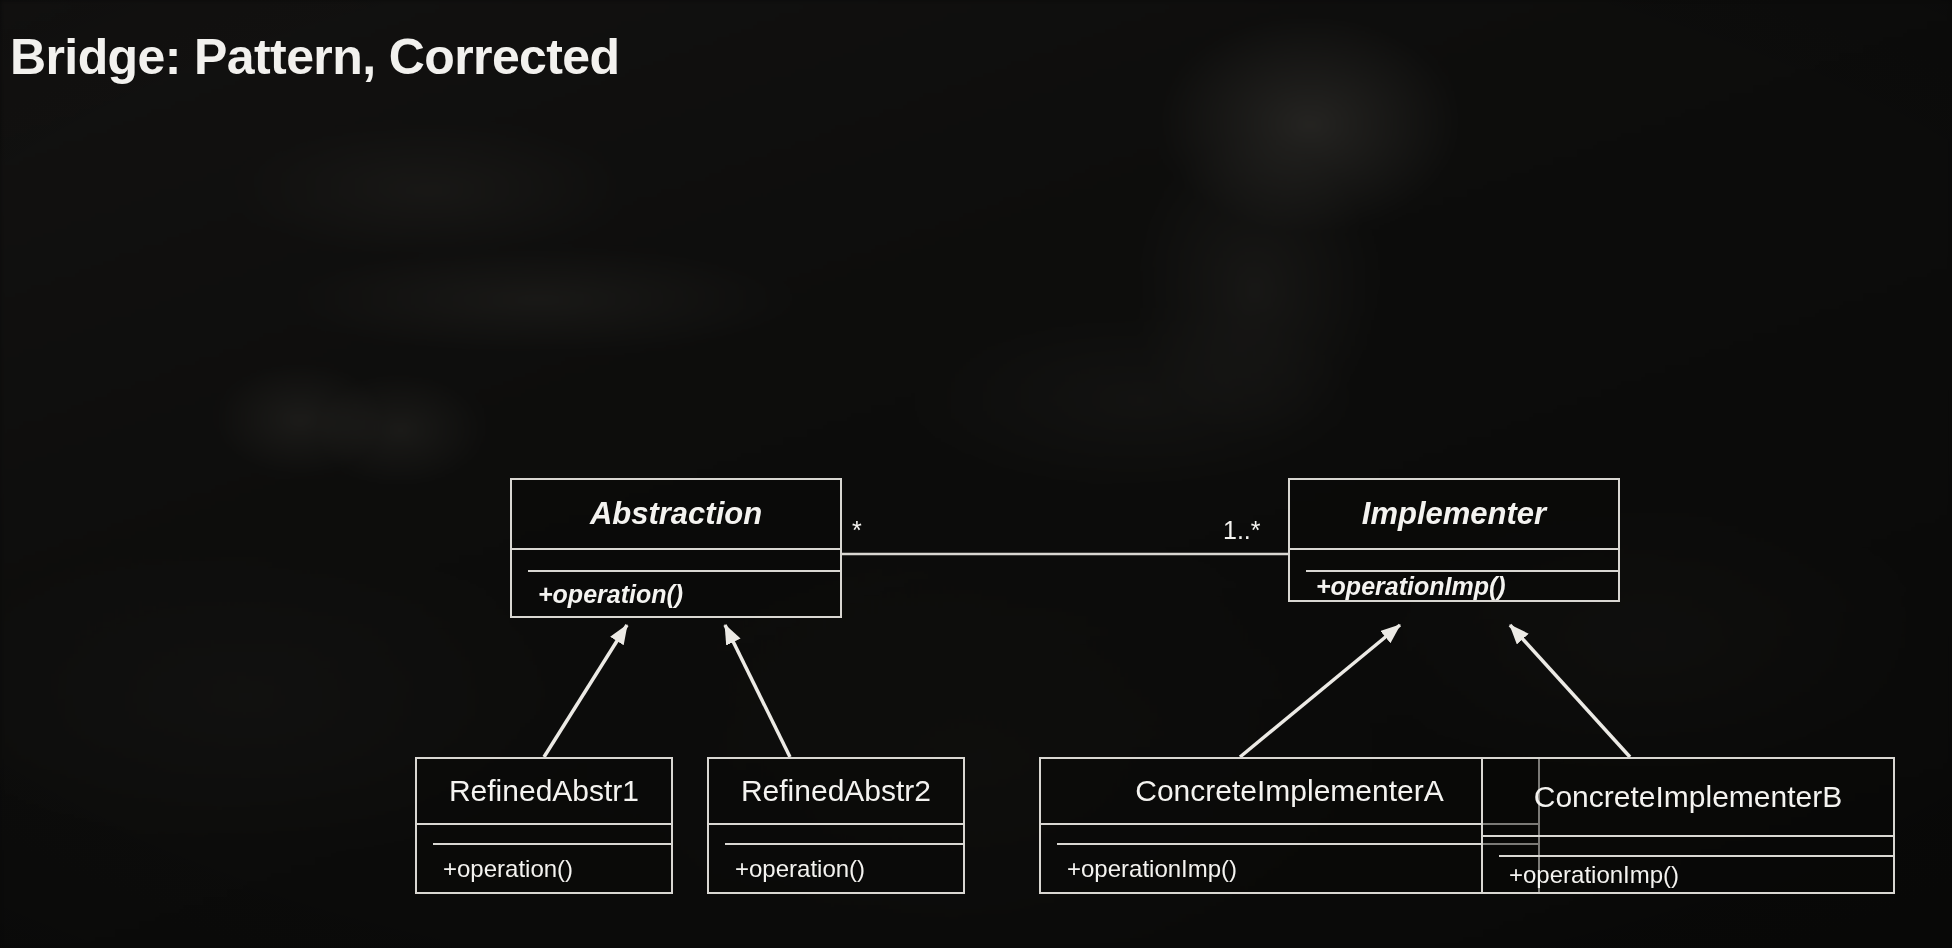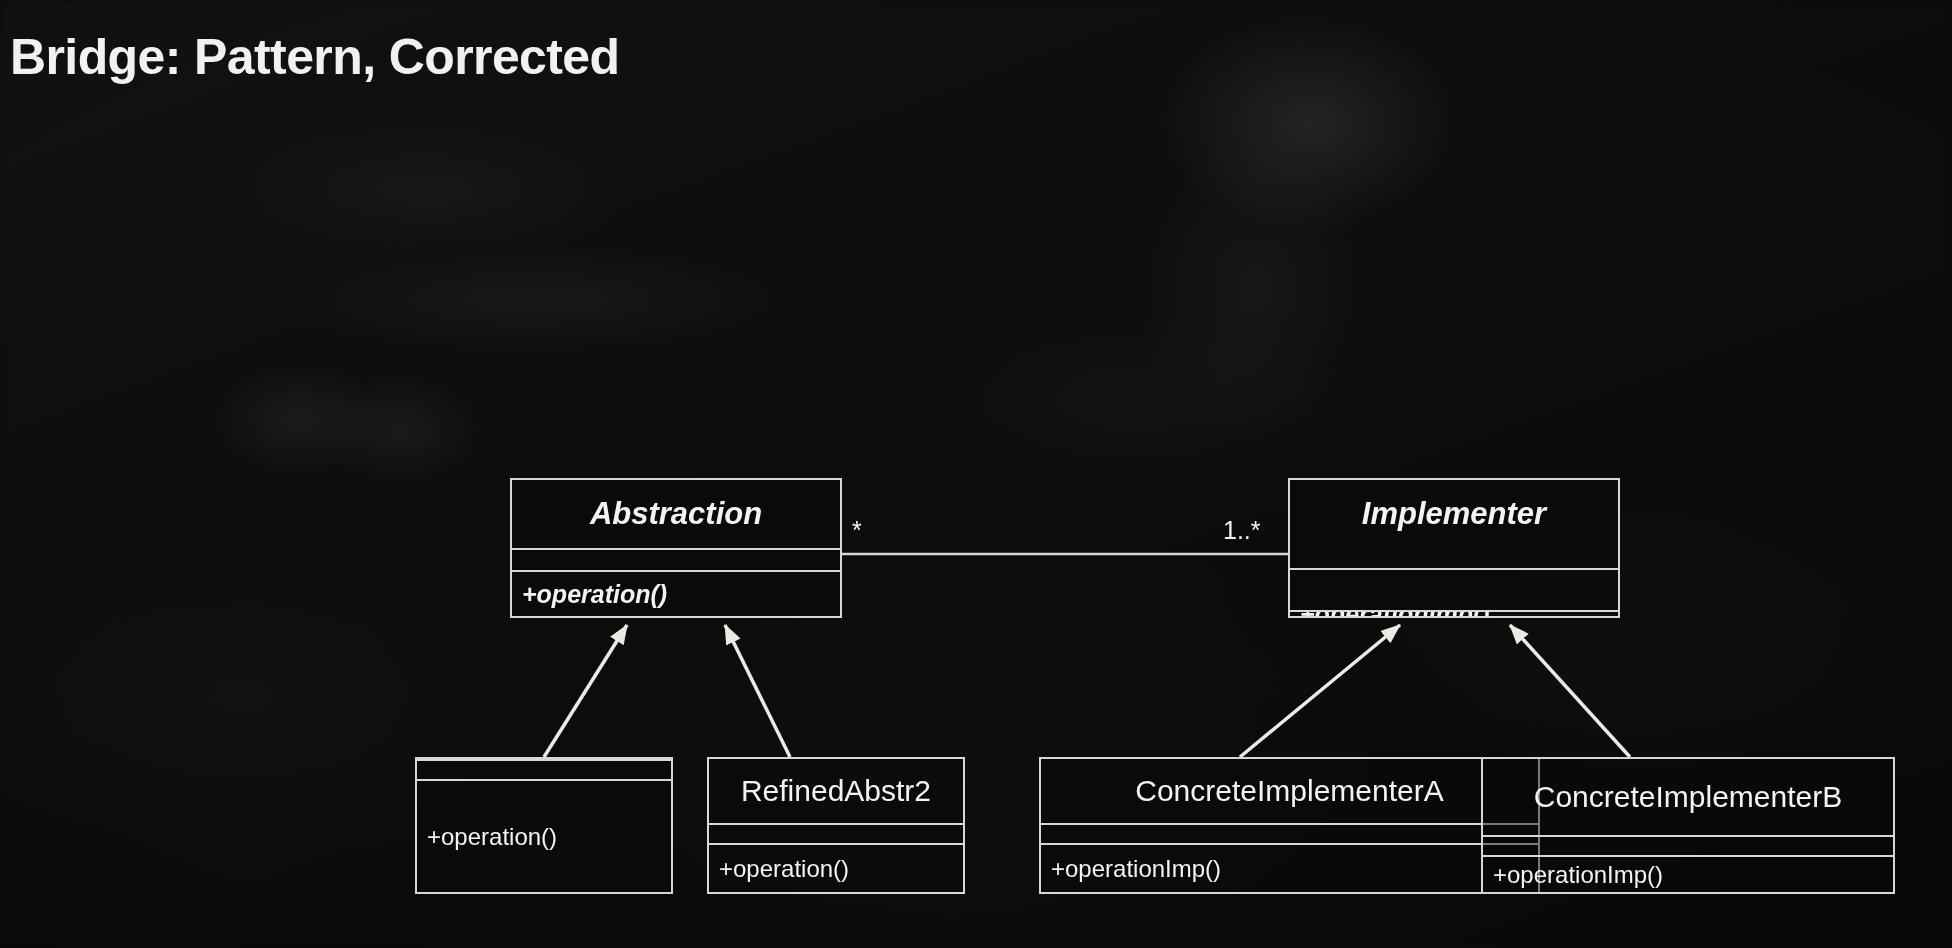--- a/index.html
+++ b/index.html
@@ -68,20 +68,21 @@
   .uml-attrs {
     border-top:2px solid #d9d7d2;
   }
   .uml-ops {
     border-top:2px solid #d9d7d2;
     display:flex; align-items:center;
     color:#f4f3f0;
     padding-left:10px;
     white-space:nowrap;
     overflow:hidden;
+    margin-left:16px;
   }
   
   .abstract .uml-name, .abstract .uml-ops { font-style:italic; font-weight:600; }
   .concrete .uml-name, .concrete .uml-ops { font-style:normal; font-weight:400; }
 
   
   .mult {
     position:absolute;
     color:#f4f3f0;
     font-size:25px;
@@ -121,27 +122,28 @@
 
     <div class="mult" style="left:852px; top:516px;">*</div>
     <div class="mult" style="left:1223px; top:516px;">1..*</div>
 
     <div class="umlbox abstract" style="left:510px; top:478px; width:332px; height:140px;">
       <div class="uml-name" style="height:68px; font-size:31px;">Abstraction</div>
       <div class="uml-attrs" style="height:22px;"></div>
       <div class="uml-ops" style="flex:1; font-size:25px;">+operation()</div>
     </div>
 
-    <div class="umlbox abstract" style="left:1288px; top:478px; width:332px; height:140px;gap:20px;">
+    <div class="umlbox abstract" style="left:1288px; top:478px; width:332px; height:124px;">
       <div class="uml-name" style="height:68px; font-size:31px;">Implementer</div>
       <div class="uml-attrs" style="height:22px;"></div>
       <div class="uml-ops" style="flex:1; font-size:25px;">+operationImp()</div>
     </div>
 
     <div class="umlbox concrete" style="left:415px; top:757px; width:258px; height:137px;">
+      <div class="uml-name" style="height:64px; font-size:30px;">RefinedAbstr1</div>
       <div class="uml-attrs" style="height:20px;"></div>
       <div class="uml-ops" style="flex:1; font-size:24px;">+operation()</div>
     </div>
 
     <div class="umlbox concrete" style="left:707px; top:757px; width:258px; height:137px;">
       <div class="uml-name" style="height:64px; font-size:30px;">RefinedAbstr2</div>
       <div class="uml-attrs" style="height:20px;"></div>
       <div class="uml-ops" style="flex:1; font-size:24px;">+operation()</div>
     </div>
 

